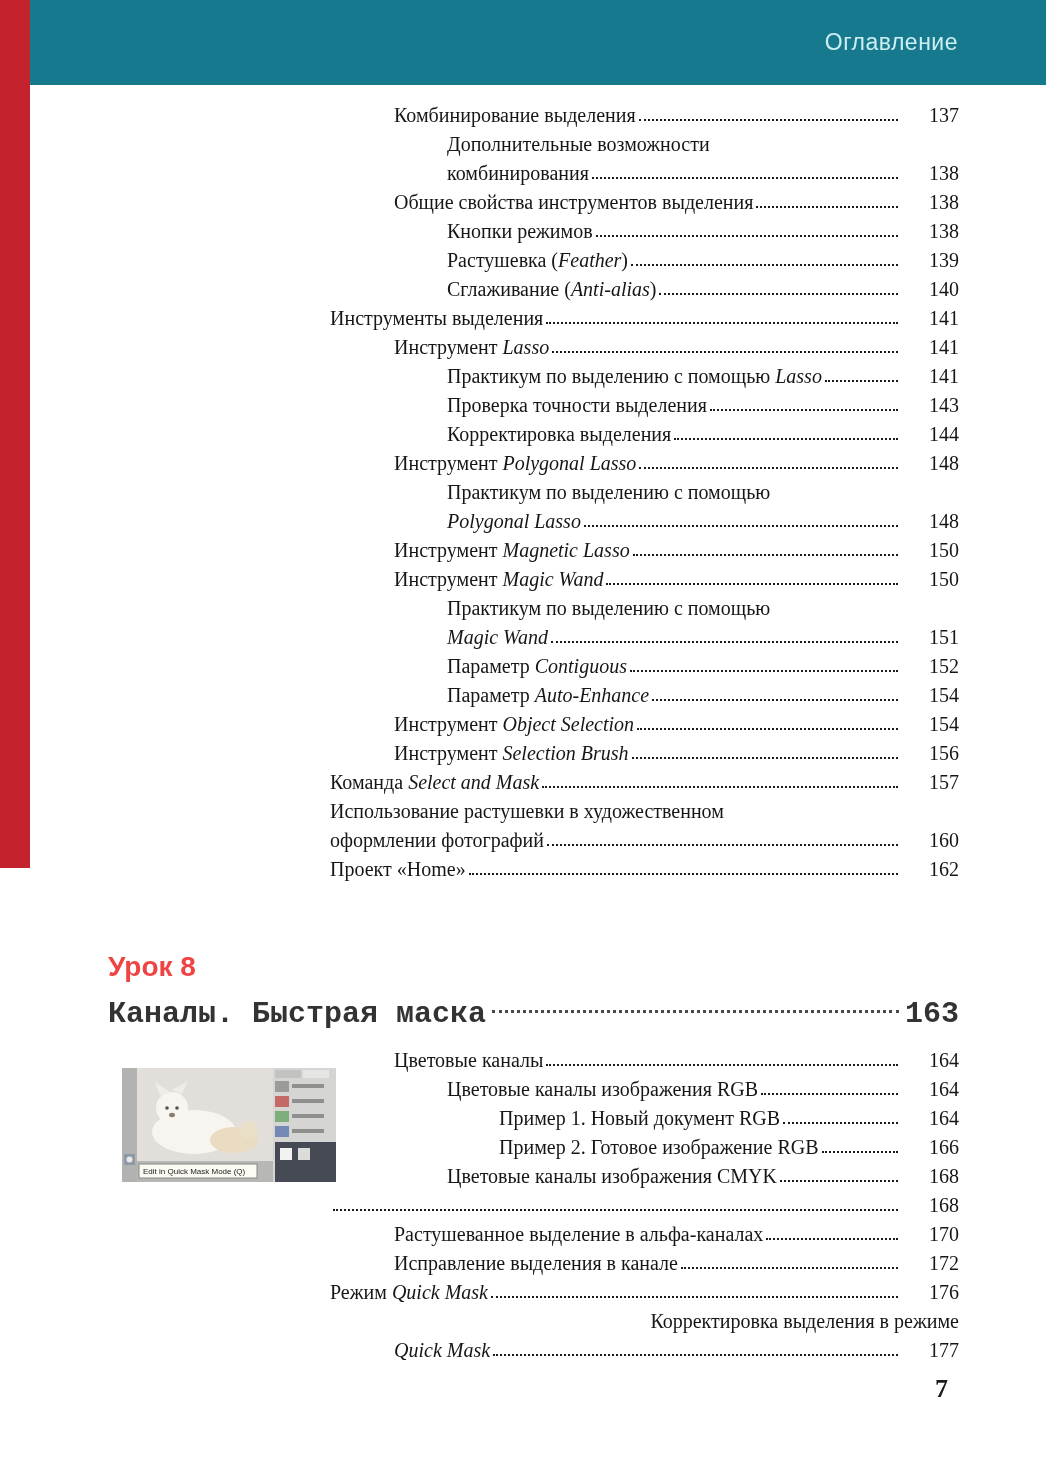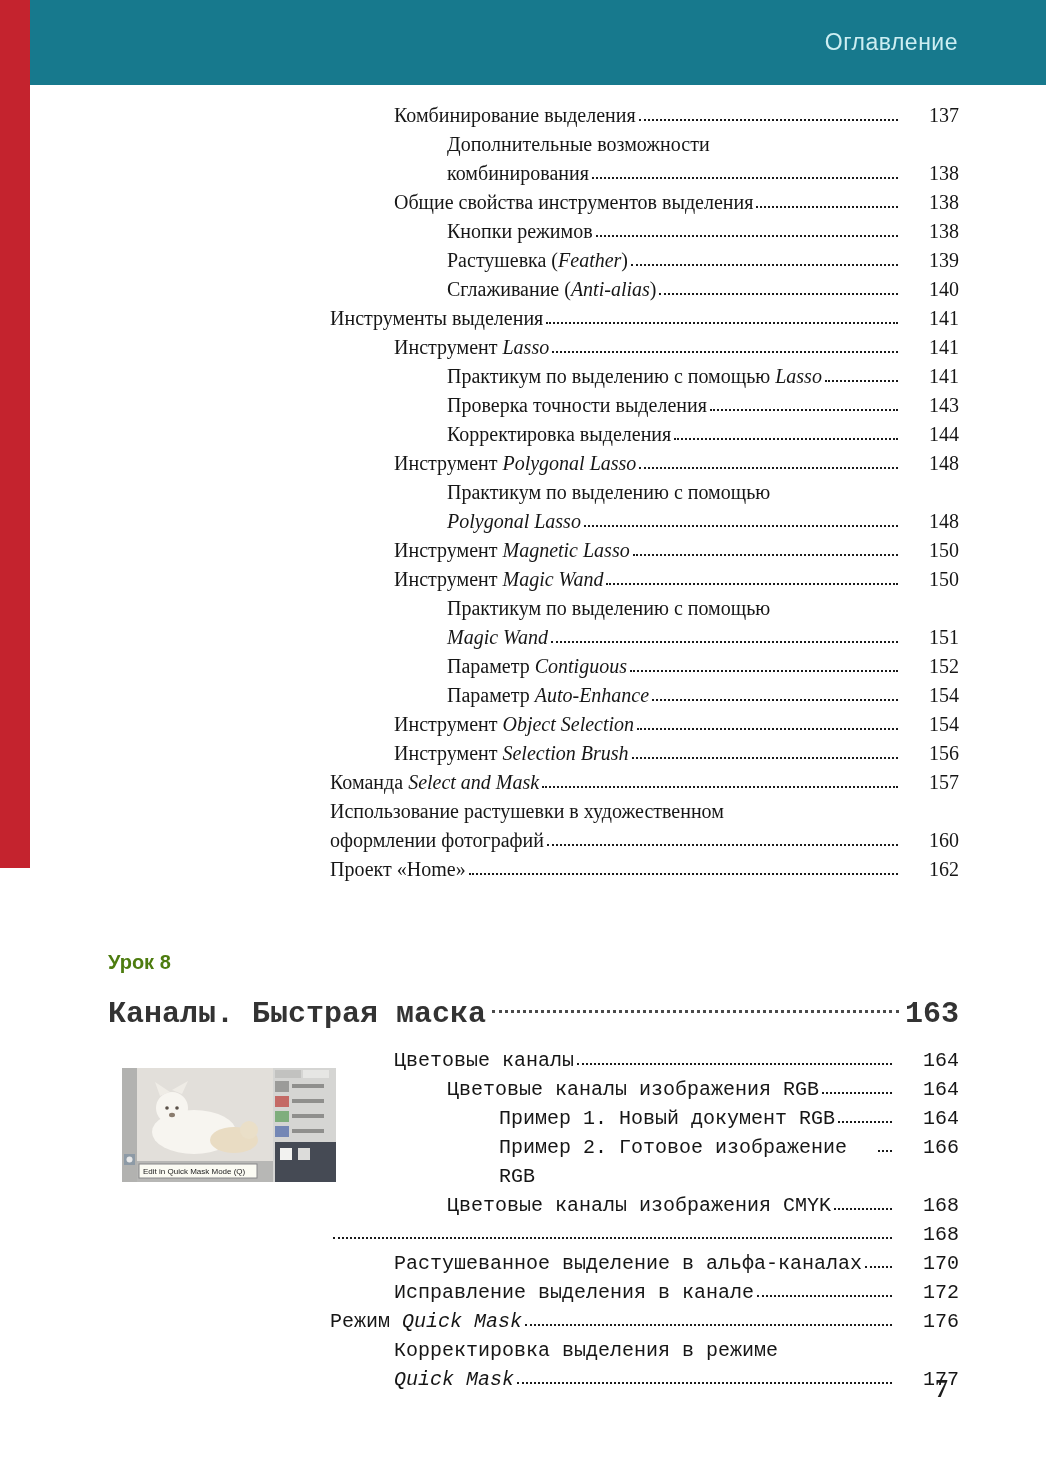--- a/index.html
+++ b/index.html
@@ -17,39 +17,39 @@
   }
   .topbar-title {
     font-family:"Liberation Sans", sans-serif; font-size:23px; color:#cdeef2;
     letter-spacing:0.5px;
   }
   .toc {
     position:absolute; left:330px; width:629px; margin:0; padding:0; list-style:none;
     color:#161616;
   }
   .toc-1 { top:101px; }
-  .toc-2 { top:1046px;font-family:Liberation Mono, monospace; }
+  .toc-2 { top:1046px; }
   .entry { margin:0; padding:0; }
   .entry-line {
     display:flex; align-items:baseline; font-size:20px; line-height:29px;
   }
   .ind-1 .entry-line { margin-left:0; }
-  .ind-2 .entry-line { margin-left:64px; }
+  .ind-2 .entry-line { margin-left:64px;justify-content:flex-end; }
   .ind-3 .entry-line { margin-left:117px; }
   .ind-4 .entry-line { margin-left:169px; }
   .it { font-style:italic; }
   .leader {
     flex:1; min-width:14px; border-bottom:2px dotted #1a1a1a;
     margin:0 3px; transform:translateY(-1px);
   }
   .pageno { font-size:20px; white-space:nowrap;margin-left:28px; }
   .lesson-label {
     position:absolute; left:108px; top:951px;
     font-family:"Liberation Sans", sans-serif; font-weight:bold;
-    font-size:20px; color:#4d7c0f;
+    font-size:28px; color:#ef4444;
   }
   .lesson-title-row {
     position:absolute; left:108px; top:997px; width:851px;
     display:flex; align-items:center;
     font-family:Liberation Mono, monospace; font-weight:bold;
     font-size:30px; color:#333333;
   }
   .title-leader {
     flex:1; min-width:20px; border-bottom:3px dotted #4a4a4a;
     margin:0 6px; transform:translateY(-3px);

